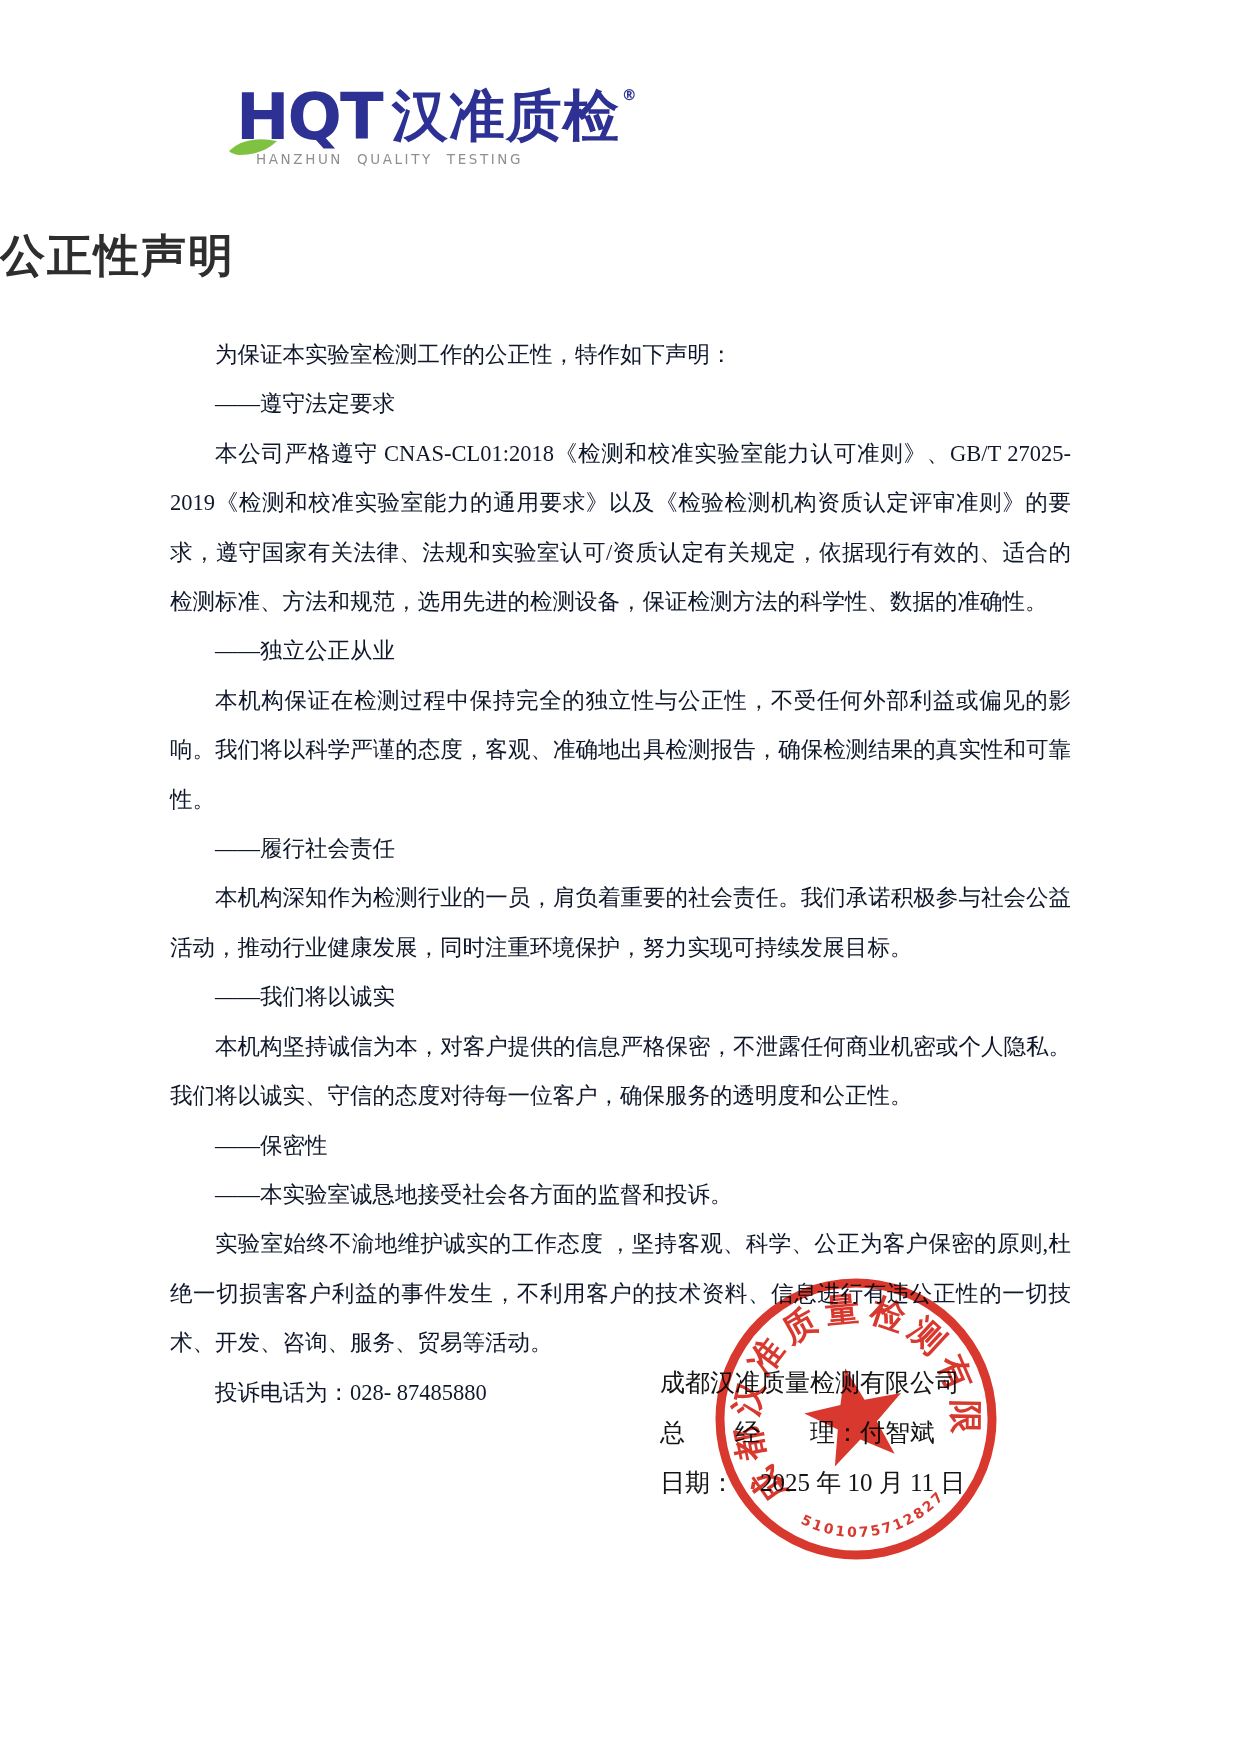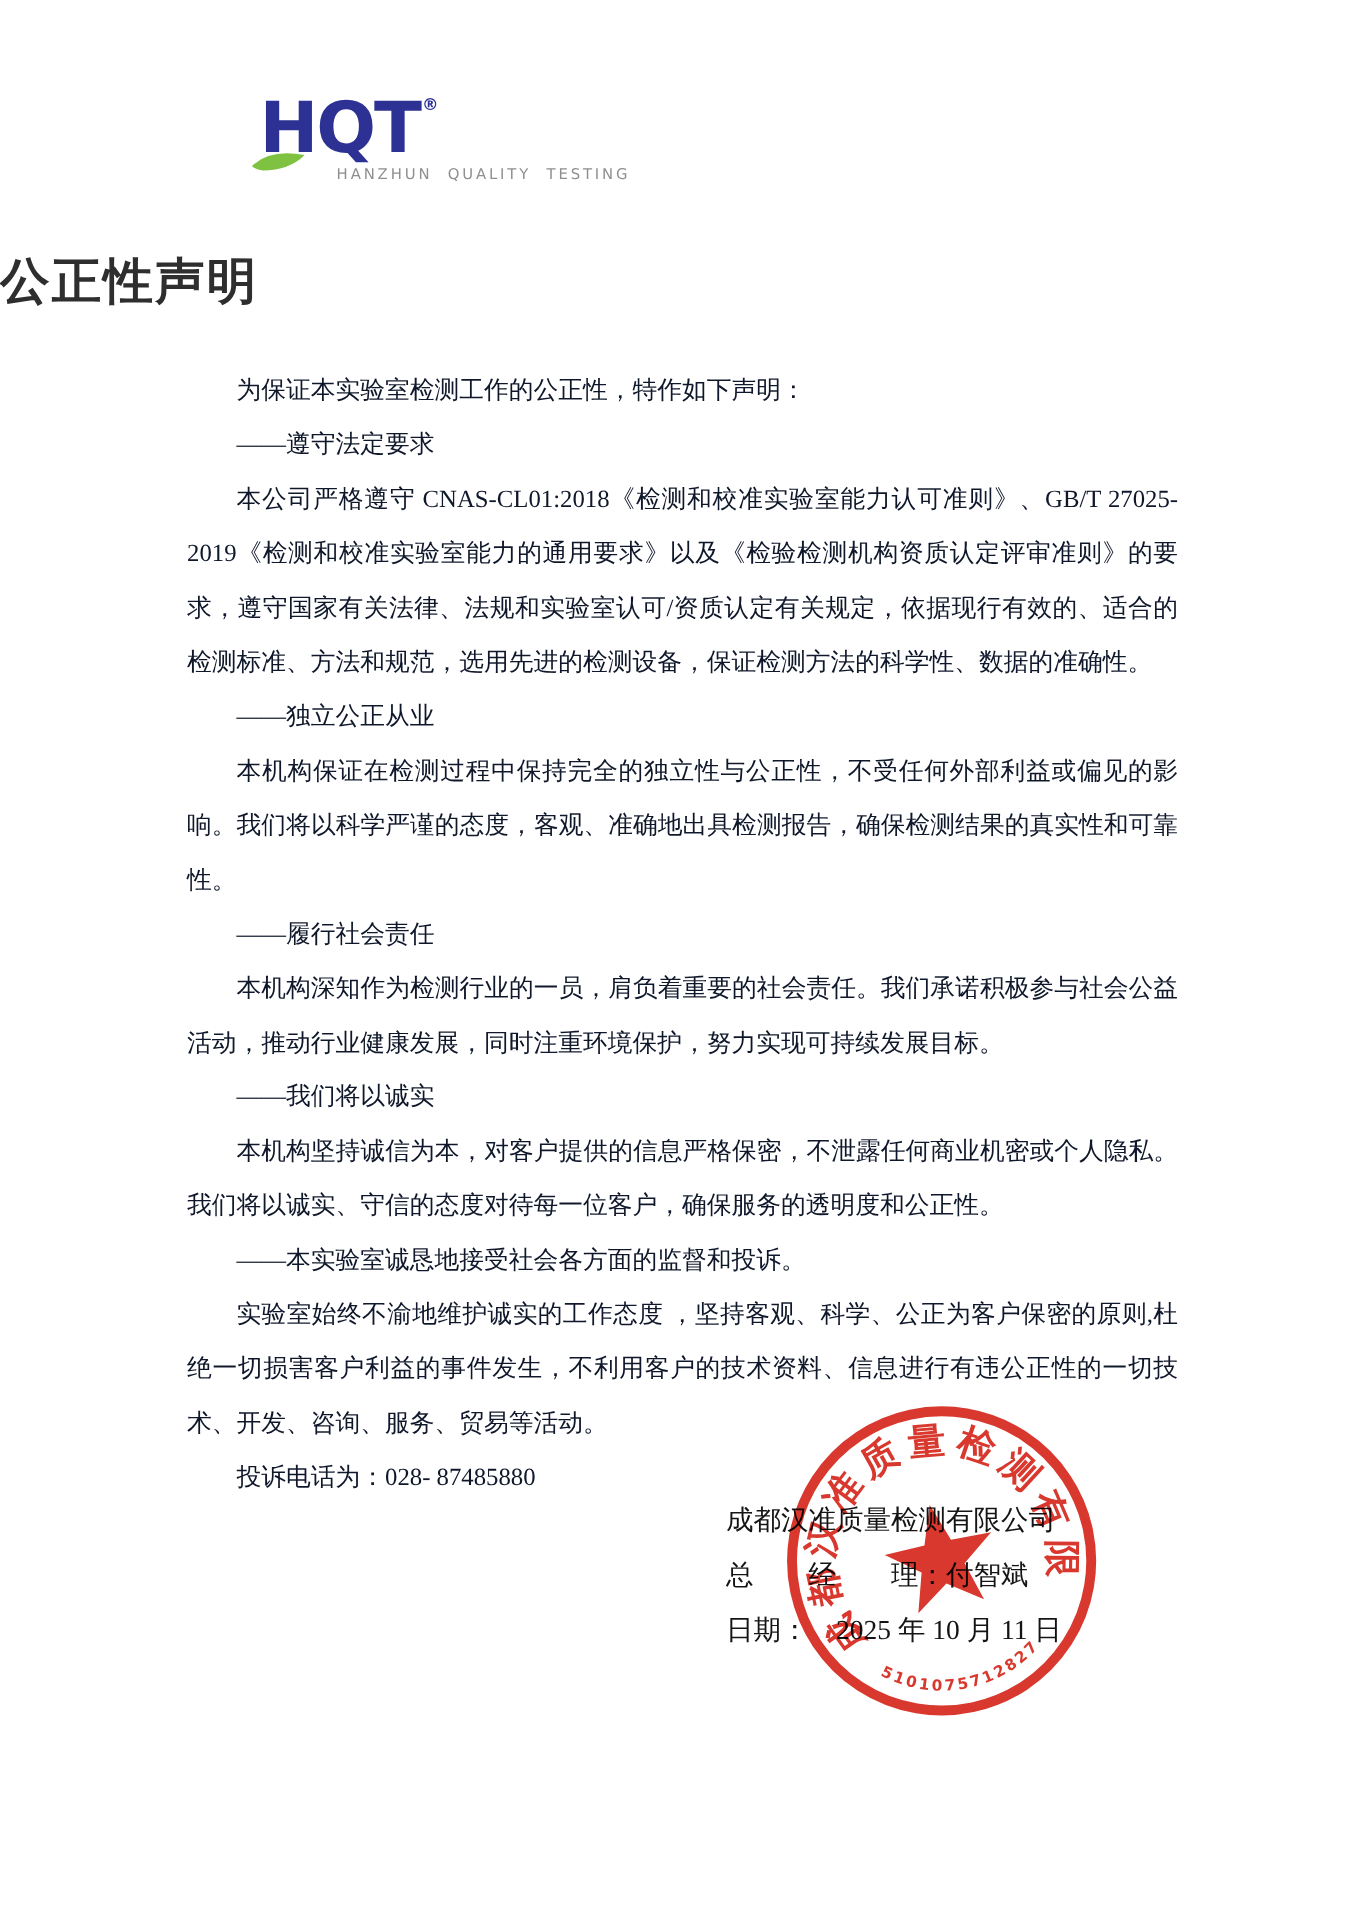--- a/index.html
+++ b/index.html
@@ -19,21 +19,21 @@
   .logo-cn {
     font-family:"DejaVu Sans", sans-serif; font-weight:bold;
     font-size:56px; line-height:60px; color:#2d3193; margin-left:10px; letter-spacing:1px;
   }
   .logo-reg {
     font-family:"DejaVu Sans", sans-serif; font-weight:bold;
     font-size:15px; color:#2d3193; margin-left:2px; line-height:18px;
   }
   .logo-subtitle {
     font-family:"DejaVu Sans", sans-serif; font-size:13.5px; color:#8f8f8f;
-    letter-spacing:2.6px; word-spacing:7px; margin-left:118px; margin-top:3px; white-space:nowrap;
+    letter-spacing:2.6px; word-spacing:7px; margin-left:68px; margin-top:3px; white-space:nowrap;
   }
 
   
   .doc-title {
     position:absolute; top:226px; left:0; width:100%; text-align:left;
     font-family:"DejaVu Sans", sans-serif; font-weight:bold;
     font-size:45px; color:#2e2e2e; letter-spacing:2px; margin:0;
   }
 
   
@@ -68,37 +68,39 @@
 <body>
 
 <div class="page">
 
   <header class="logo">
     <div class="logo-row">
       <span class="logo-acronym">HQT</span>
       <svg class="logo-leaf" viewBox="0 0 50 22">
         <path d="M0 13 Q16 -3 48 3 Q34 17 10 17 Q3 16 0 13 Z" fill="#7fc241"></path>
       </svg>
+      <span class="logo-cn">汉准质检</span>
       <span class="logo-reg">®</span>
     </div>
     <div class="logo-subtitle">HANZHUN QUALITY TESTING</div>
   </header>
 
   <h1 class="doc-title">公正性声明</h1>
 
   <main class="doc-body">
     <p>为保证本实验室检测工作的公正性，特作如下声明：</p>
     <p>——遵守法定要求</p>
     <p>本公司严格遵守  CNAS-CL01:2018《检测和校准实验室能力认可准则》、GB/T 27025-2019《检测和校准实验室能力的通用要求》以及《检验检测机构资质认定评审准则》的要求，遵守国家有关法律、法规和实验室认可/资质认定有关规定，依据现行有效的、适合的检测标准、方法和规范，选用先进的检测设备，保证检测方法的科学性、数据的准确性。</p>
     <p>——独立公正从业</p>
     <p>本机构保证在检测过程中保持完全的独立性与公正性，不受任何外部利益或偏见的影响。我们将以科学严谨的态度，客观、准确地出具检测报告，确保检测结果的真实性和可靠性。</p>
     <p>——履行社会责任</p>
     <p>本机构深知作为检测行业的一员，肩负着重要的社会责任。我们承诺积极参与社会公益活动，推动行业健康发展，同时注重环境保护，努力实现可持续发展目标。</p>
     <p>——我们将以诚实</p>
     <p>本机构坚持诚信为本，对客户提供的信息严格保密，不泄露任何商业机密或个人隐私。我们将以诚实、守信的态度对待每一位客户，确保服务的透明度和公正性。</p>
+    <p>——保密性</p>
     <p>——本实验室诚恳地接受社会各方面的监督和投诉。</p>
     <p>实验室始终不渝地维护诚实的工作态度 ，坚持客观、科学、公正为客户保密的原则,杜绝一切损害客户利益的事件发生，不利用客户的技术资料、信息进行有违公正性的一切技术、开发、咨询、服务、贸易等活动。</p>
     <p>投诉电话为：028- 87485880</p>
   </main>
 
   <section class="signature">
     <div class="sig-line">成都汉准质量检测有限公司</div>
     <div class="sig-line">总　　经　　理：付智斌</div>
     <div class="sig-line">日期：　2025 年  10 月 11 日</div>
   </section>

